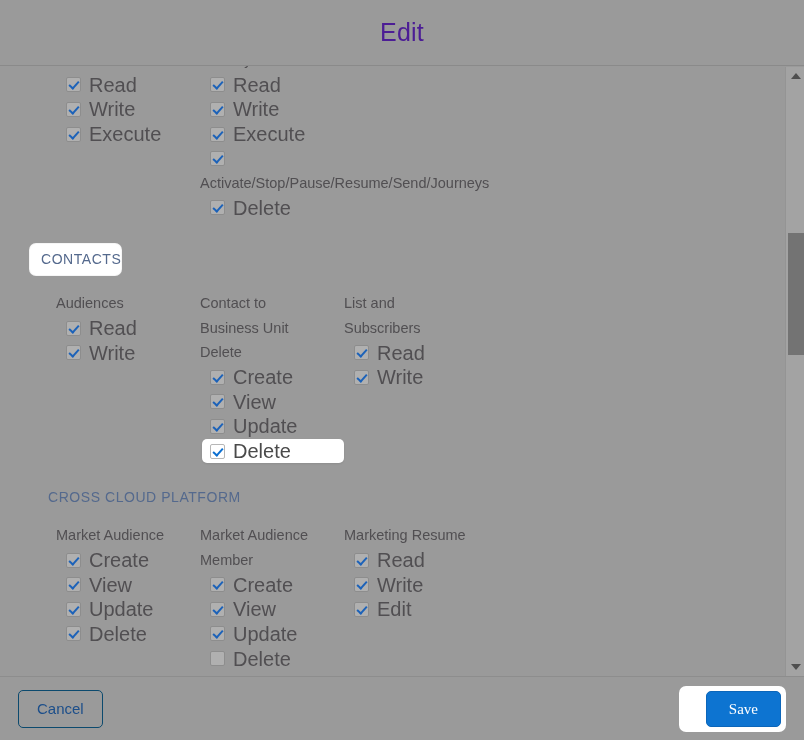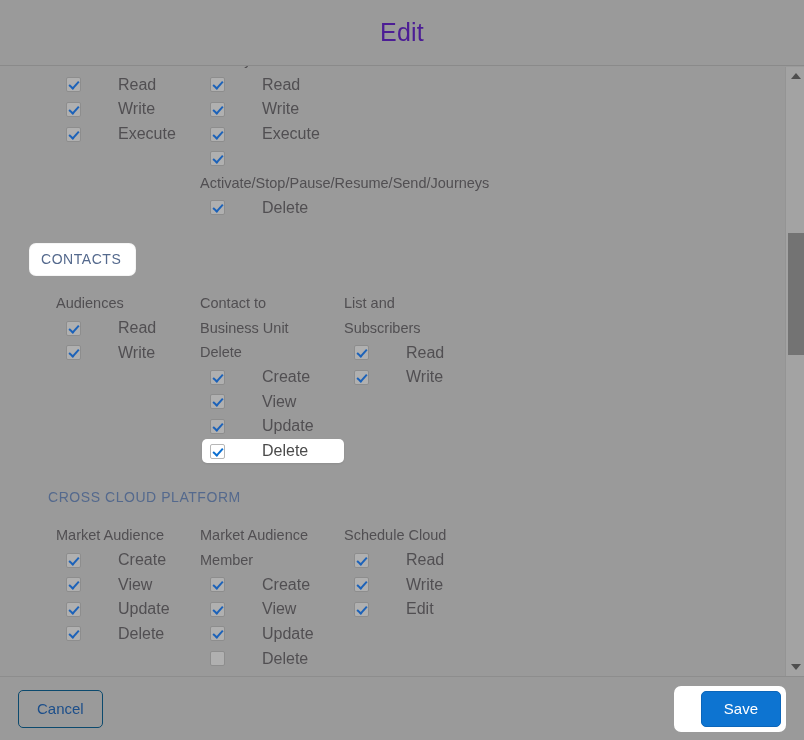--- a/index.html
+++ b/index.html
@@ -64,21 +64,21 @@
     color: #54698d;
     letter-spacing: 0.55px;
     padding-left: 48px;
     margin: 0;
     line-height: 20px;
   }
   .section-title.badged {
     display: inline-block;
     background: #ffffff;
     border-radius: 6px;
-    padding: 5px 14px 6px 11px;
+    padding: 5px 0 6px 11px;
     margin-left: 30px;
     box-shadow: 0 0 0 1px rgba(255,255,255,0.9);
   }
 
   
   .cols {
     display: flex;
     padding-left: 56px;
   }
   .col {
@@ -116,25 +116,24 @@
     position: absolute;
     left: 4px;
     top: 1px;
     width: 4px;
     height: 8px;
     border: solid #1c62b9;
     border-width: 0 2px 2px 0;
     transform: rotate(42deg);
   }
   .cb-label {
-    font-size: 16px;
+    font-size: 20px;
     color: #514f52;
     white-space: nowrap;
     line-height: 20px;
-    margin-left: 29px;
   }
 
   
   .cb-wide-label {
     font-size: 14.5px;
     color: #514f52;
     line-height: 24.6px;
     white-space: nowrap;
   }
 
@@ -216,21 +215,21 @@
     background: #ffffff;
     border-radius: 7px;
     padding: 5px;
   }
   .btn-save {
     background: #0d74d1;
     border: 1px solid #0b66ba;
     border-radius: 5px;
     color: #ffffff;
     font-size: 15px;
-    font-family: Liberation Sans, sans-serif;
+    font-family: Liberation Serif, serif;
     padding: 8px 22px;
     cursor: pointer;
     line-height: 18px;
     margin-left: 22px;
   }
 </style>
 </head>
 <body>
 
 <div id="app">
@@ -391,21 +390,21 @@
               <span class="cb checked"></span>
               <span class="cb-label">Update</span>
             </div>
             <div class="cb-row">
               <span class="cb"></span>
               <span class="cb-label">Delete</span>
             </div>
           </div>
 
           <div class="col">
-            <div class="col-head">Schedule Cloud</div>
+            <div class="col-head">Marketing Resume</div>
             <div class="cb-row">
               <span class="cb checked"></span>
               <span class="cb-label">Read</span>
             </div>
             <div class="cb-row">
               <span class="cb checked"></span>
               <span class="cb-label">Write</span>
             </div>
             <div class="cb-row">
               <span class="cb checked"></span>

